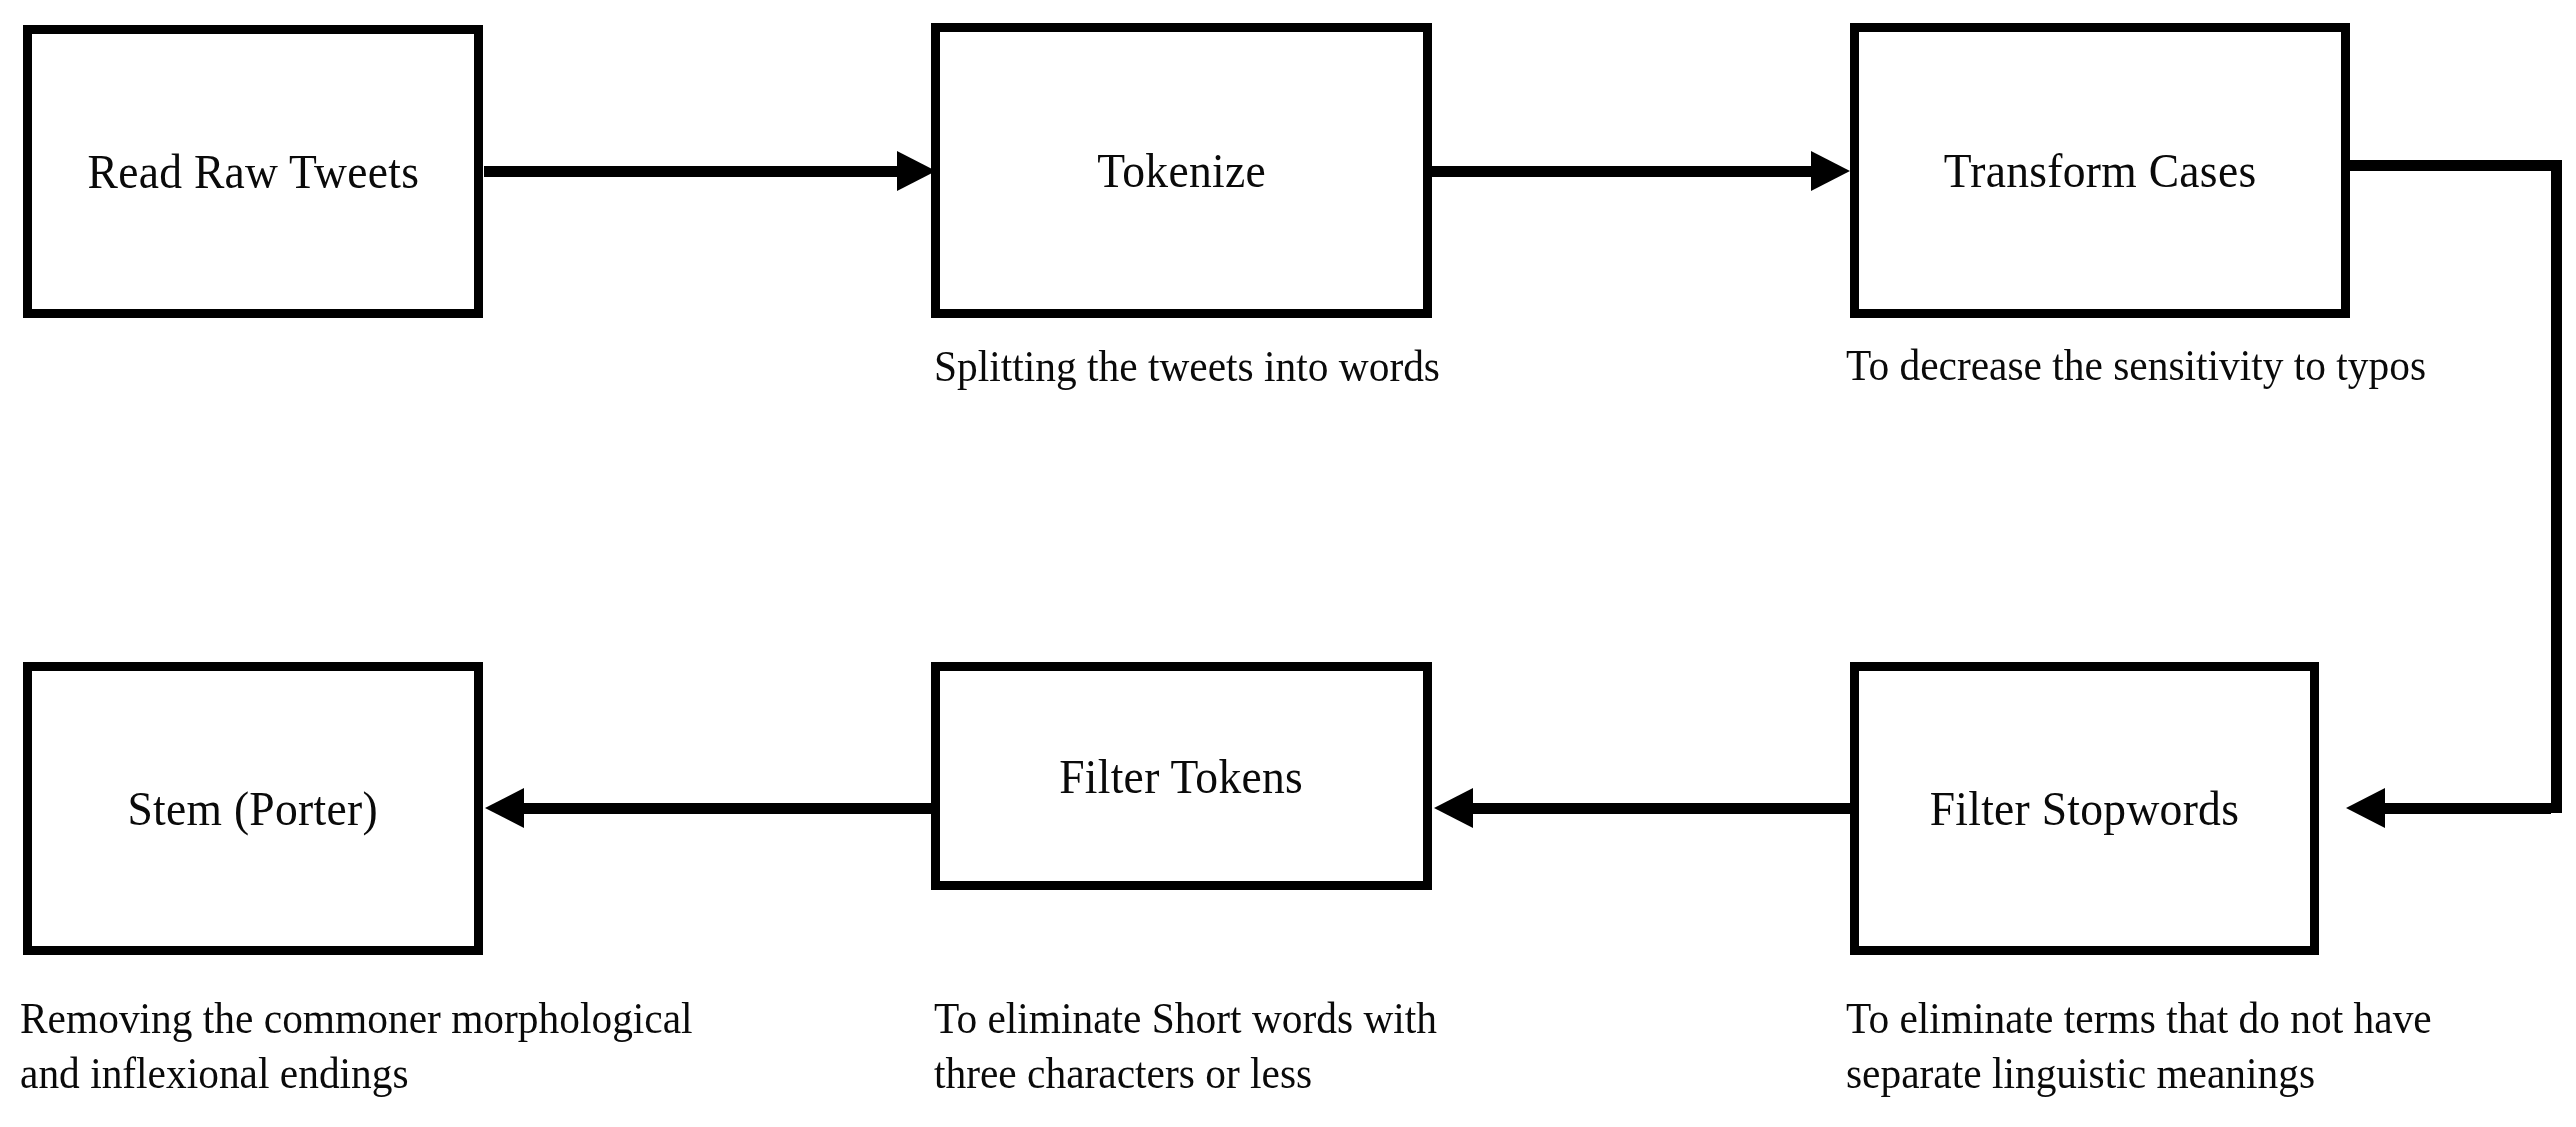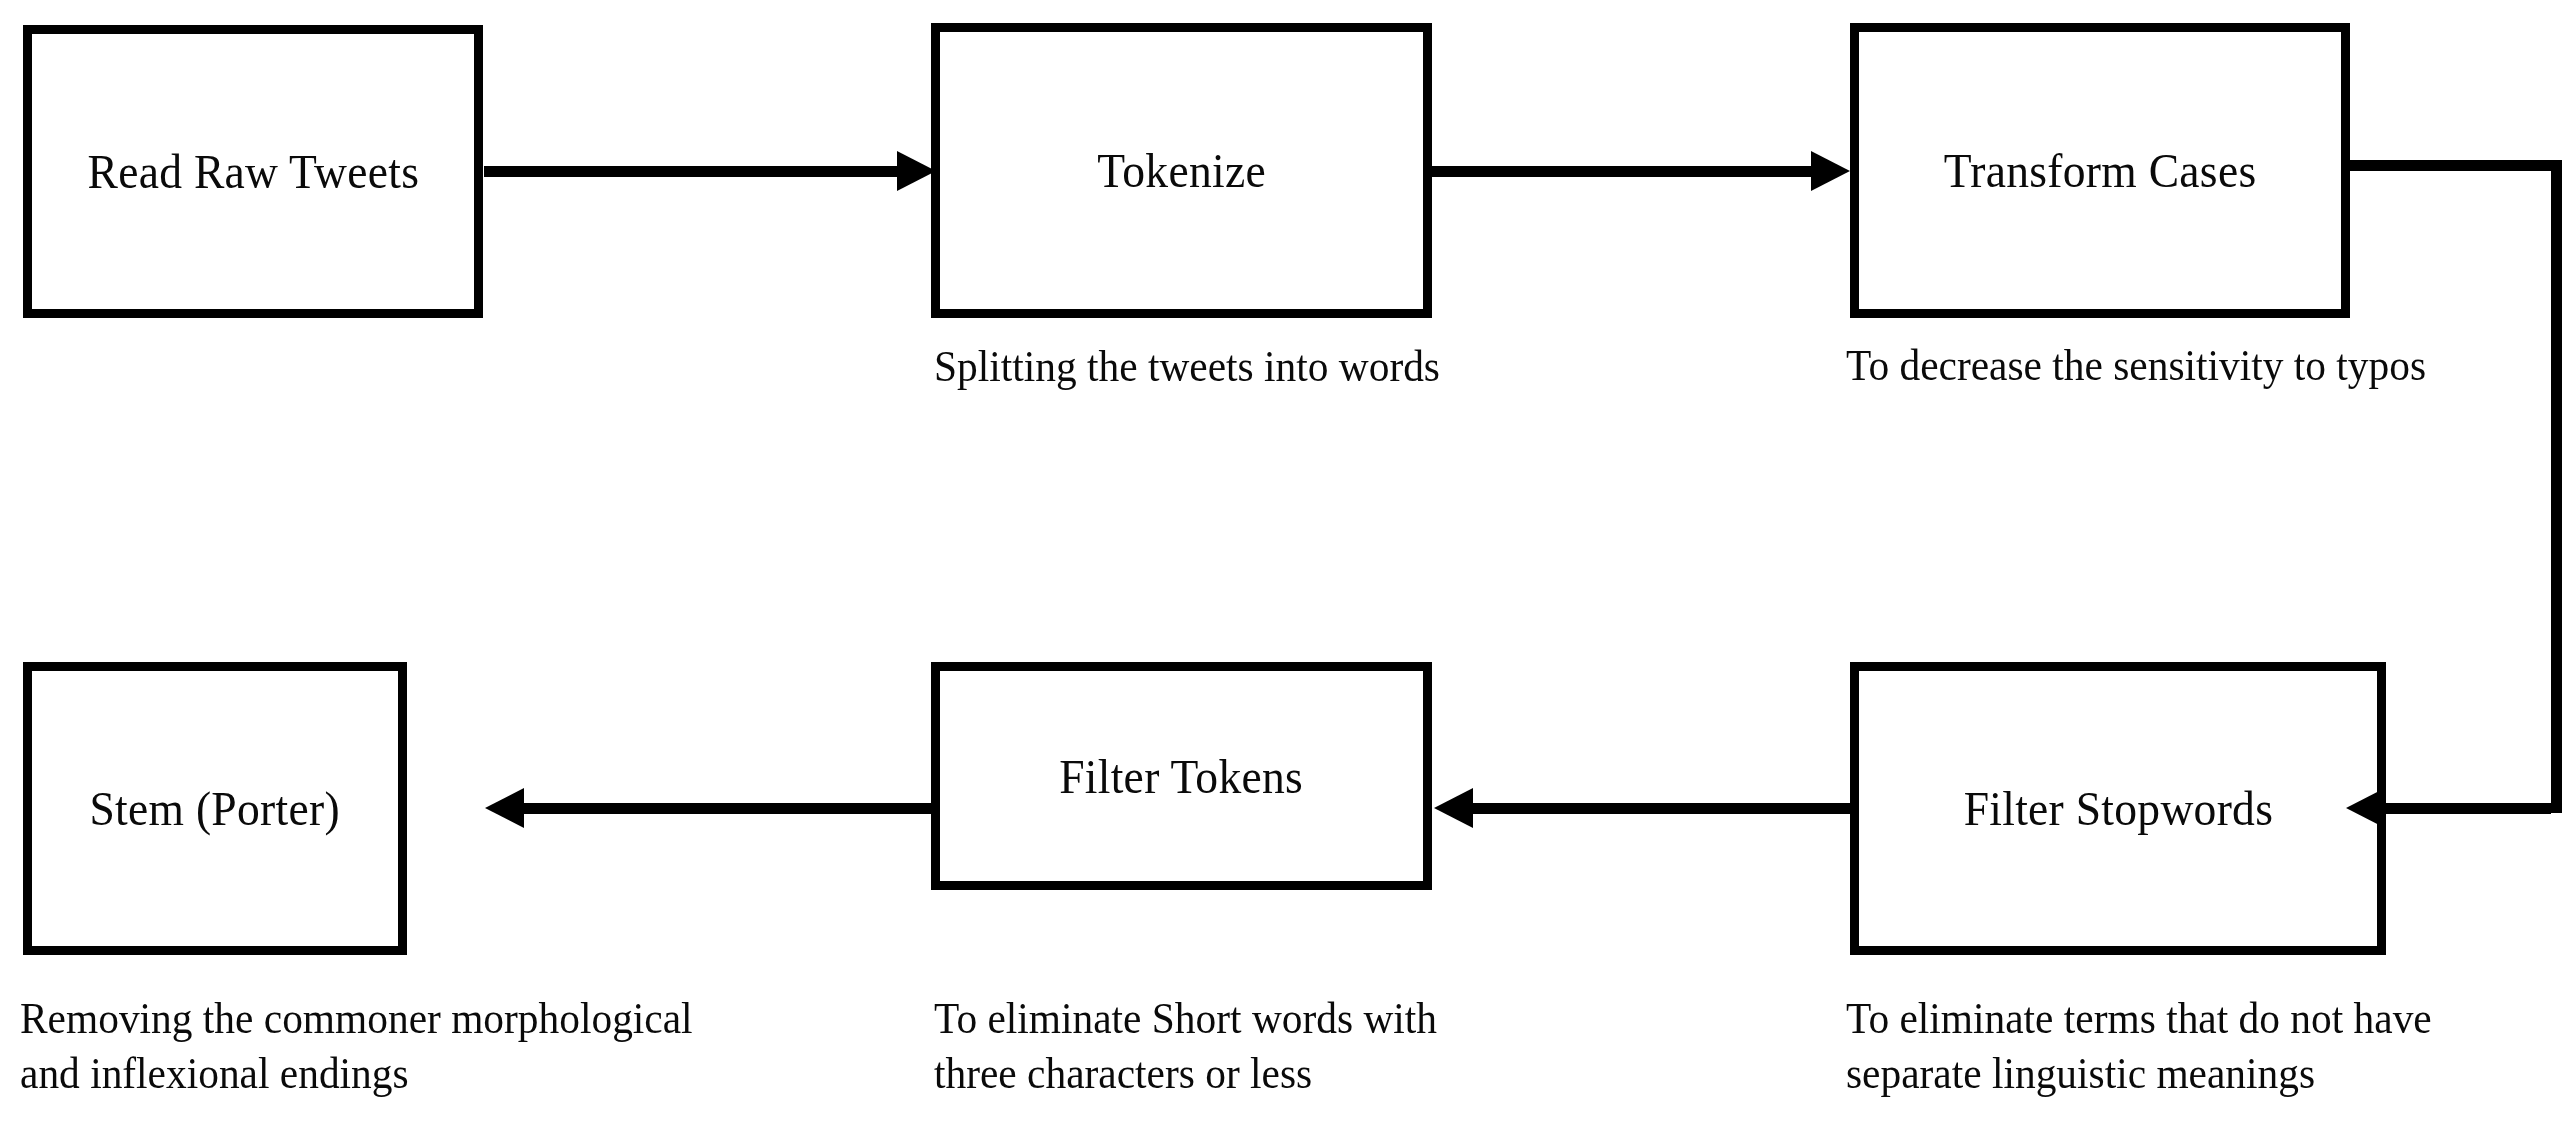--- a/index.html
+++ b/index.html
@@ -92,29 +92,29 @@
   </div>
 
   <div class="node" style="left:931px; top:22.6px; width:501px; height:295px;">
     <span class="node-label">Tokenize</span>
   </div>
 
   <div class="caption" style="left:934px; top:339px; width:665px;">Splitting the tweets into words</div>
 
   <div class="caption" style="left:1846px; top:338px; width:745px;">To decrease the sensitivity to typos</div>
 
-  <div class="node" style="left:23px; top:662px; width:384px; height:293px;">
+  <div class="node" style="left:23px; top:662px; width:460px; height:293px;">
     <span class="node-label">Stem (Porter)</span>
   </div>
 
   <div class="node" style="left:931px; top:662px; width:501px; height:228px;">
     <span class="node-label">Filter Tokens</span>
   </div>
 
-  <div class="node" style="left:1850px; top:662px; width:536px; height:293px;">
+  <div class="node" style="left:1850px; top:662px; width:469px; height:293px;">
     <span class="node-label">Filter Stopwords</span>
   </div>
 
   <div class="caption" style="left:20px; top:991px; width:885px;">Removing the commoner morphological
 and inflexional endings</div>
 
   <div class="caption" style="left:934px; top:991px; width:732px;">To eliminate Short words with
  three characters or less</div>
 
   <div class="caption" style="left:1846px; top:991px; width:745px;">To eliminate terms that do not have

